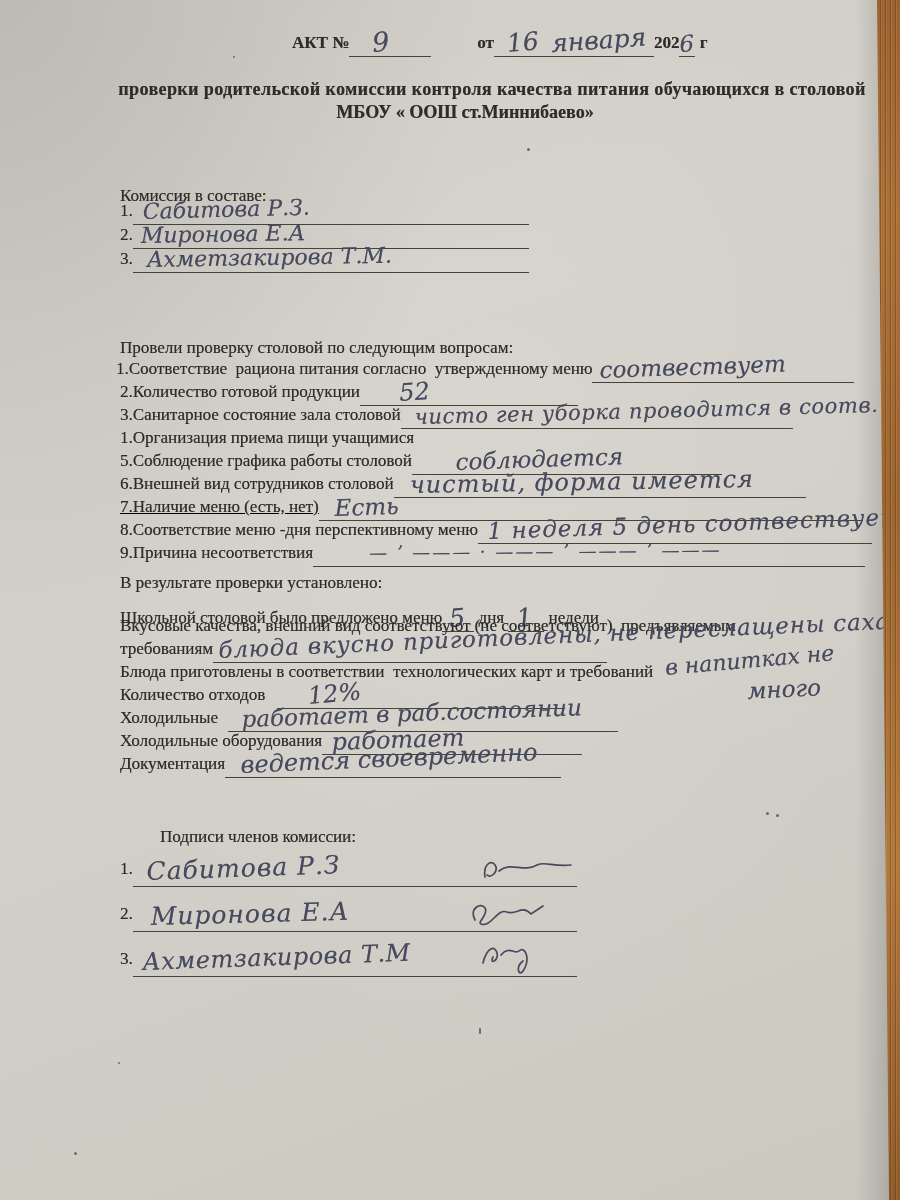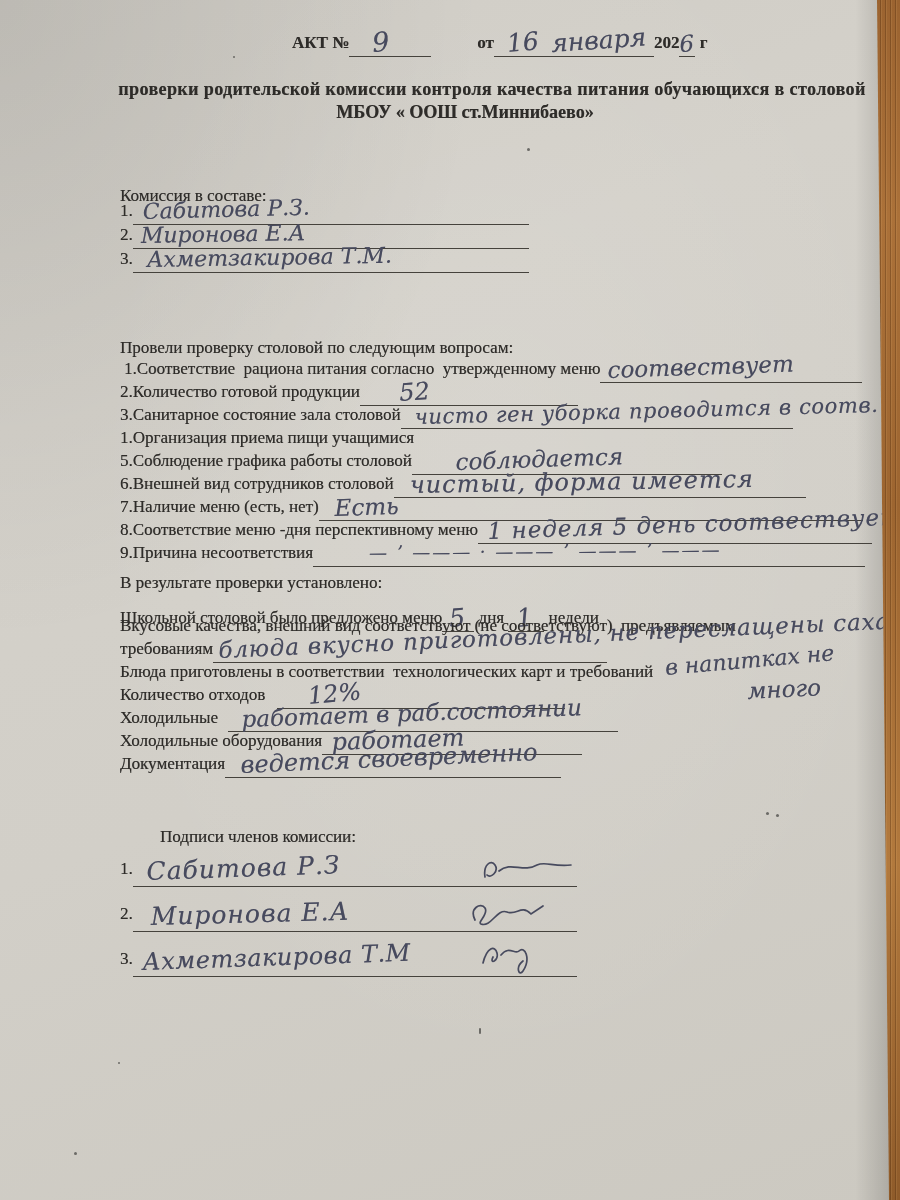--- a/index.html
+++ b/index.html
@@ -78,21 +78,21 @@
     </div>
     <div class="row" style="top:248px;left:120px;">
       <span class="p">3.</span>
       <span class="blank" style="width:396px;">
         <span class="hw" style="left:14px;bottom:1px;font-size:22px;transform:rotate(-1deg);">Ахметзакирова Т.М.</span>
       </span>
     </div>
 
     <div class="p" style="position:absolute;top:337px;left:120px;">Провели проверку столовой по следующим вопросам:</div>
 
-    <div class="row" style="top:358px;left:124px;">
+    <div class="row" style="top:358px;left:116px;">
       <span class="p">1.Соответствие  рациона питания согласно  утвержденному меню</span>
       <span class="blank" style="width:262px;">
         <span class="hw" style="left:8px;font-size:23px;transform:rotate(-2deg);">соотвествует</span>
       </span>
     </div>
     <div class="row" style="top:381px;left:120px;">
       <span class="p">2.Количество готовой продукции</span>
       <span class="blank" style="width:218px;">
         <span class="hw" style="left:40px;font-size:24px;transform:rotate(-4deg);">52</span>
       </span>
@@ -111,21 +111,21 @@
       <span class="blank" style="width:310px;">
         <span class="hw" style="left:44px;font-size:23px;transform:rotate(-2deg);">соблюдается</span>
       </span>
     </div>
     <div class="row" style="top:473px;left:120px;">
       <span class="p">6.Внешней вид сотрудников столовой</span>
       <span class="blank" style="width:412px;">
         <span class="hw" style="left:16px;font-size:24px;letter-spacing:1px;transform:rotate(-1deg);">чистый, форма имеется</span>
       </span>
     </div>
-    <div class="row" style="top:496px;left:120px;">
+    <div class="row" style="top:496px;left:120px;text-decoration:underline;">
       <span class="p">7.Наличие меню (есть, нет)</span>
       <span class="blank" style="width:544px;">
         <span class="hw" style="left:16px;font-size:23px;transform:rotate(-2deg);">Есть</span>
       </span>
     </div>
     <div class="row" style="top:519px;left:120px;">
       <span class="p">8.Соответствие меню -дня перспективному меню</span>
       <span class="blank" style="width:394px;">
         <span class="hw" style="left:10px;font-size:23px;letter-spacing:1px;transform:rotate(-2deg);">1 неделя  5 день  соотвествует</span>
       </span>

